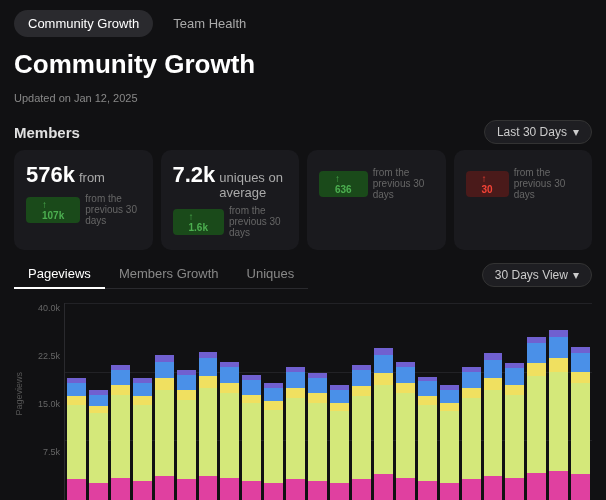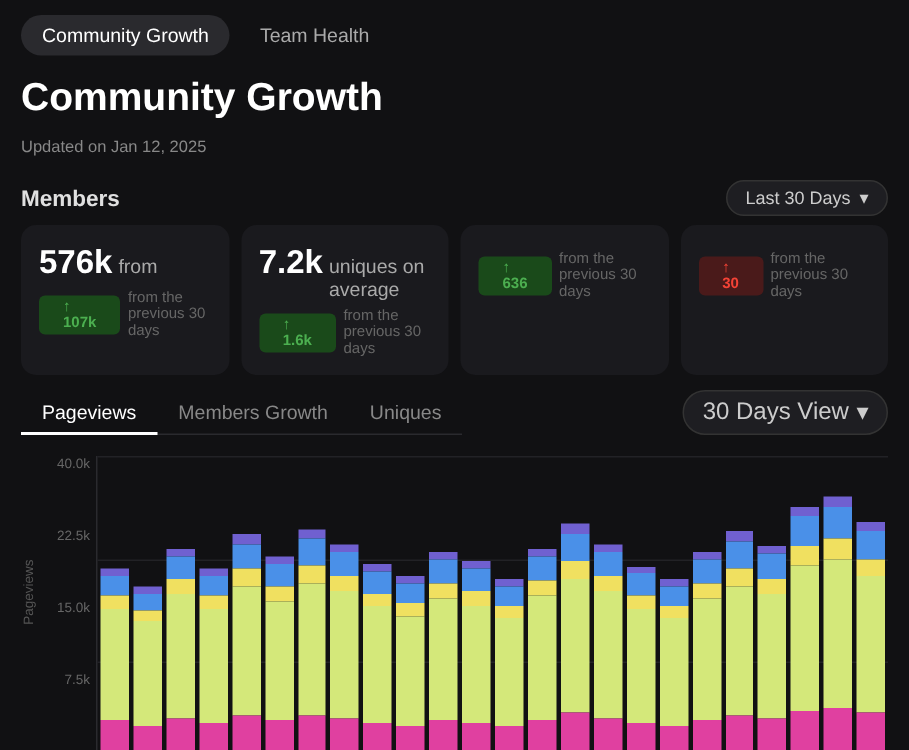--- a/index.html
+++ b/index.html
@@ -150,21 +150,21 @@
       border-bottom: 2px solid #fff;
     }
     .view-select {
       display: flex;
       align-items: center;
       gap: 5px;
       background: #1e1e22;
       border: 1px solid #333;
       border-radius: 20px;
       padding: 4px 12px;
-      font-size: 16px;
+      font-size: 12px;
       color: #ccc;
       cursor: pointer;
     }
 
     
     .chart-container {
       display: flex;
       margin-top: 10px;
       height: 220px;
     }

